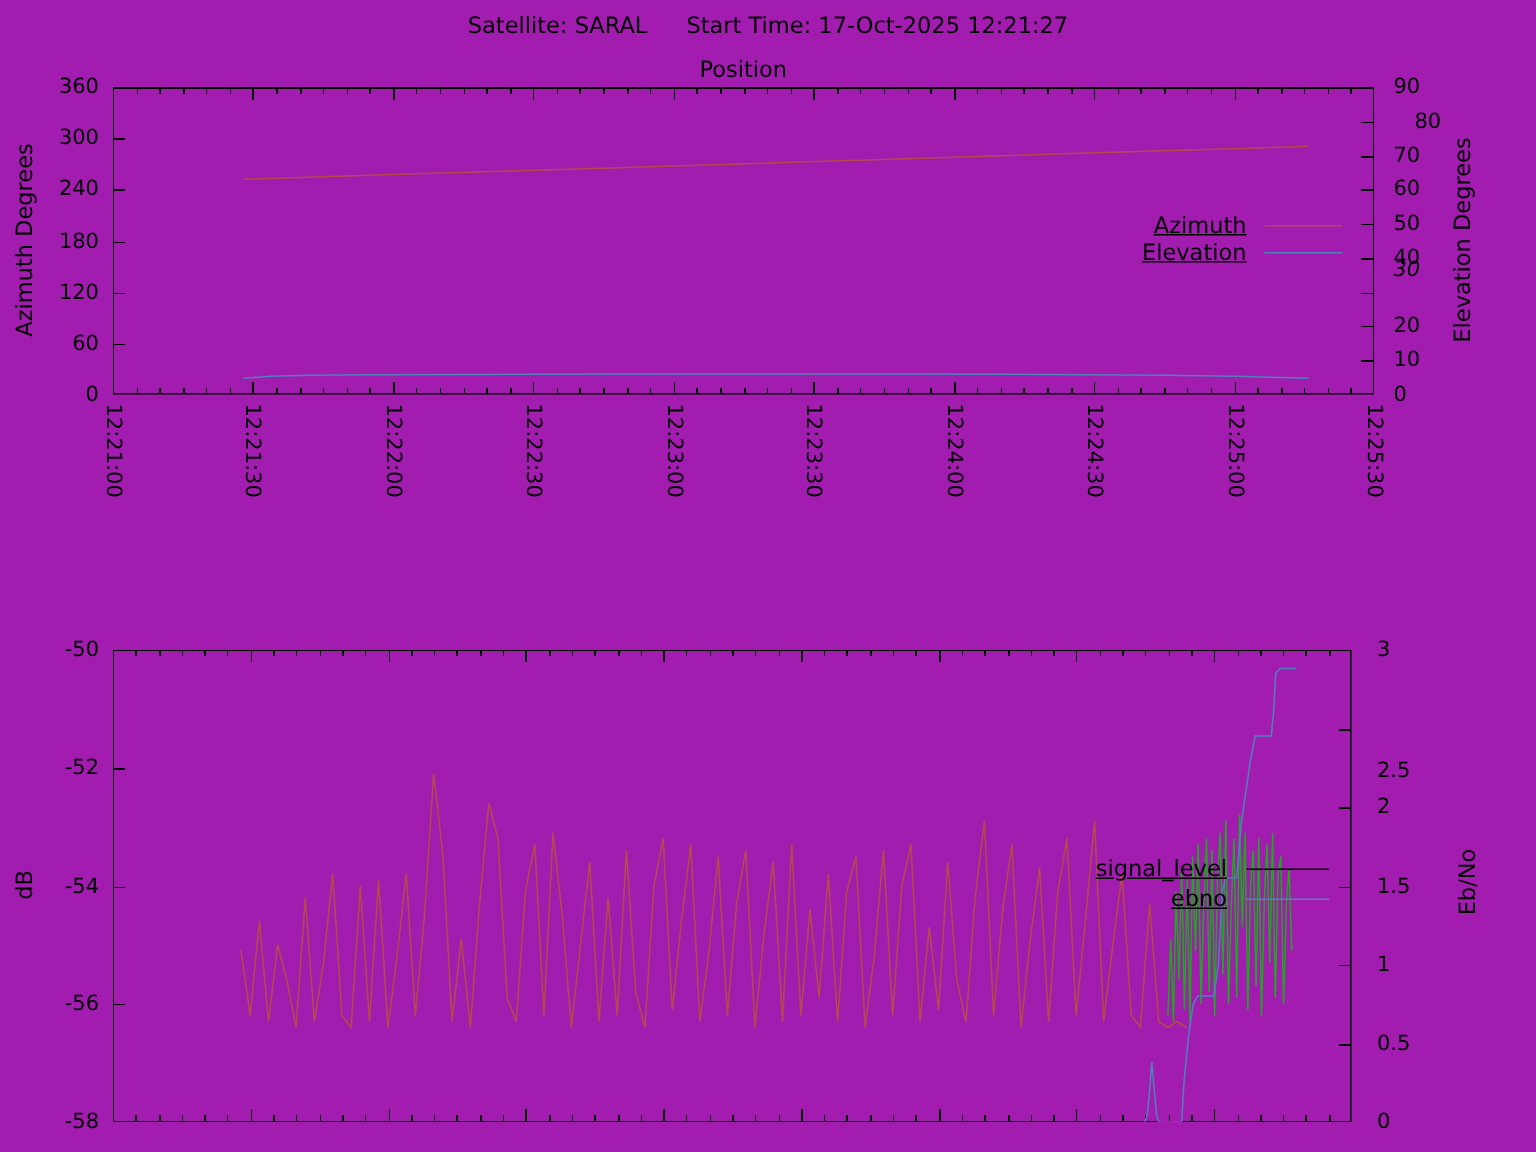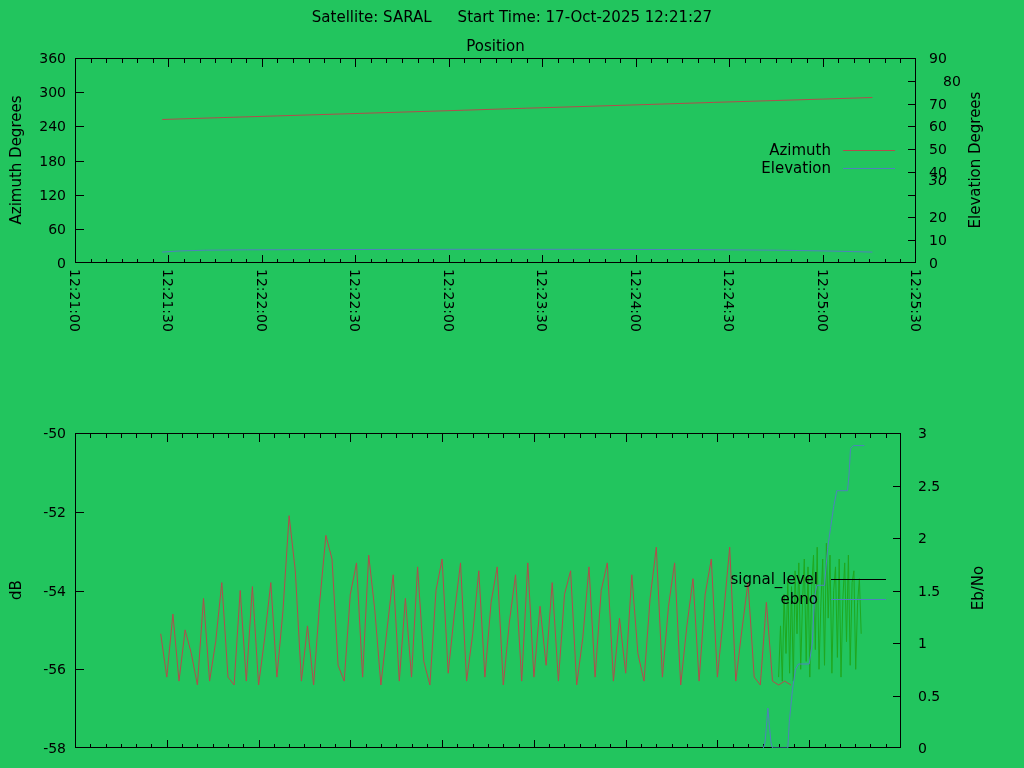--- a/index.html
+++ b/index.html
@@ -1,31 +1,31 @@
 <!DOCTYPE html>
 <html><head>
 <meta charset="utf-8">
 <style>
   html,body{margin:0;padding:0;background:#fff;}
-  .page{position:relative;width:1024px;height:768px;background:#22c55e;overflow:hidden;
+  .page{position:relative;width:1024px;height:768px;background:#a21caf;overflow:hidden;
         font-family:"DejaVu Sans","Liberation Sans",sans-serif;color:#000;}
   .main-title{position:absolute;left:0;top:8px;width:1024px;text-align:center;font-size:15px;}
   .main-title .gap{display:inline-block;width:26px;}
   .chart-title{position:absolute;text-align:center;font-size:15px;}
   .chart-title.t1{left:75px;top:37px;width:841px;}
   .chart-title.t2{left:75px;top:404px;width:826px;}
   .vlab{position:absolute;width:220px;height:20px;line-height:20px;text-align:center;
         font-size:15px;transform:rotate(-90deg);}
   .xlabel-time{position:absolute;left:75px;top:370px;width:841px;text-align:center;font-size:15px;}
   .plot{position:absolute;}
   .ticklab{position:absolute;font-size:14px;line-height:16px;white-space:nowrap;}
   .ticklab.right-al{text-align:right;}
   .xticklab{position:absolute;font-size:14px;line-height:15px;white-space:nowrap;
             transform-origin:0 0;transform:rotate(90deg);}
-  .legend-label{position:absolute;font-size:15px;line-height:18px;text-align:right;white-space:nowrap;}
+  .legend-label{position:absolute;font-size:15px;line-height:18px;text-align:right;white-space:nowrap;text-decoration:underline;}
   .legend-line{position:absolute;height:0;border-top:1px solid #000;}
 </style>
 </head>
 <body>
 
 <div class="page">
 
   <div class="main-title">
     <span>Satellite: SARAL</span><span class="gap"></span><span>Start Time: 17-Oct-2025 12:21:27</span>
   </div>
@@ -333,19 +333,19 @@
     <div class="ticklab right-al" style="left: -4px; width: 70px; top: 740px;">-58</div>
     <div class="ticklab right-al" style="left: -4px; width: 70px; top: 661.25px;">-56</div>
     <div class="ticklab right-al" style="left: -4px; width: 70px; top: 582.5px;">-54</div>
     <div class="ticklab right-al" style="left: -4px; width: 70px; top: 503.75px;">-52</div>
     <div class="ticklab right-al" style="left: -4px; width: 70px; top: 425px;">-50</div>
     <div class="ticklab" style="left: 918px; top: 740px;">0</div>
     <div class="ticklab" style="left: 918px; top: 687.5px;">0.5</div>
     <div class="ticklab" style="left: 918px; top: 635px;">1</div>
     <div class="ticklab" style="left: 918px; top: 582.5px;">1.5</div>
     <div class="ticklab" style="left: 918px; top: 530px;">2</div>
-    <div class="ticklab" style="left: 918px; top: 478px;">2.5</div>
+    <div class="ticklab" style="left: 918px; top: 506px;">2.5</div>
     <div class="ticklab" style="left: 918px; top: 425px;">3</div>
     <div class="legend-label" style="left: 648px; width: 170px; top: 570px;">signal_level</div>
     <div class="legend-line" style="left: 831px; top: 579px; width: 55px; border-top-color: rgb(0, 0, 0);"></div>
     <div class="legend-label" style="left: 648px; width: 170px; top: 590px;">ebno</div>
     <div class="legend-line" style="left: 831px; top: 599px; width: 55px; border-top-color: rgb(79, 129, 189);"></div>
   </div>
 
 </body></html>

